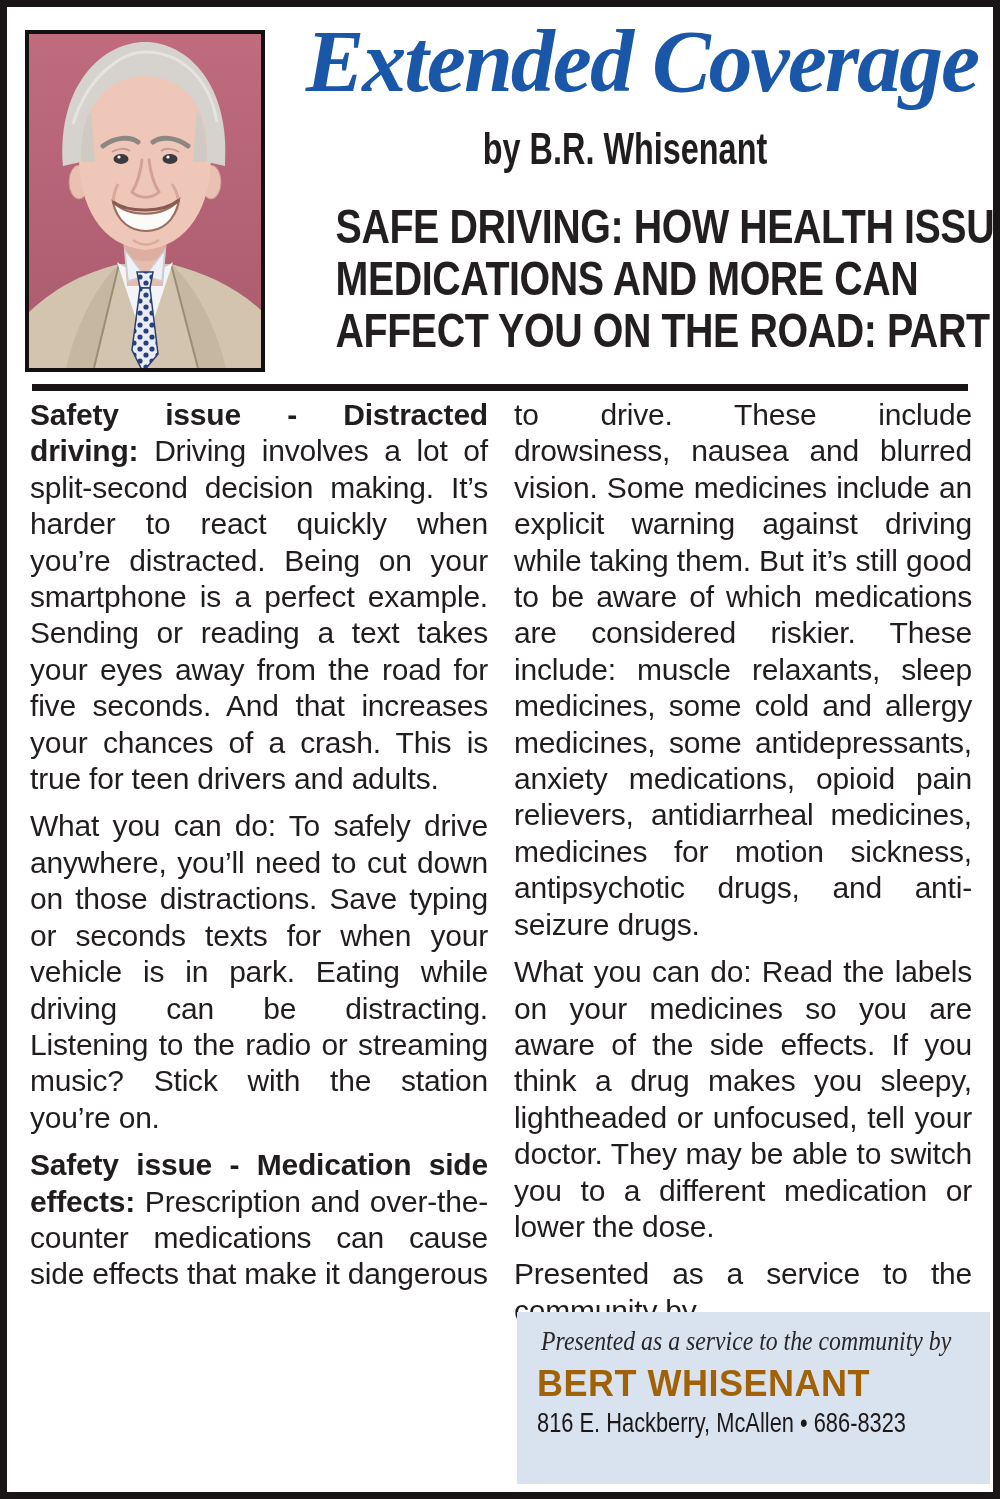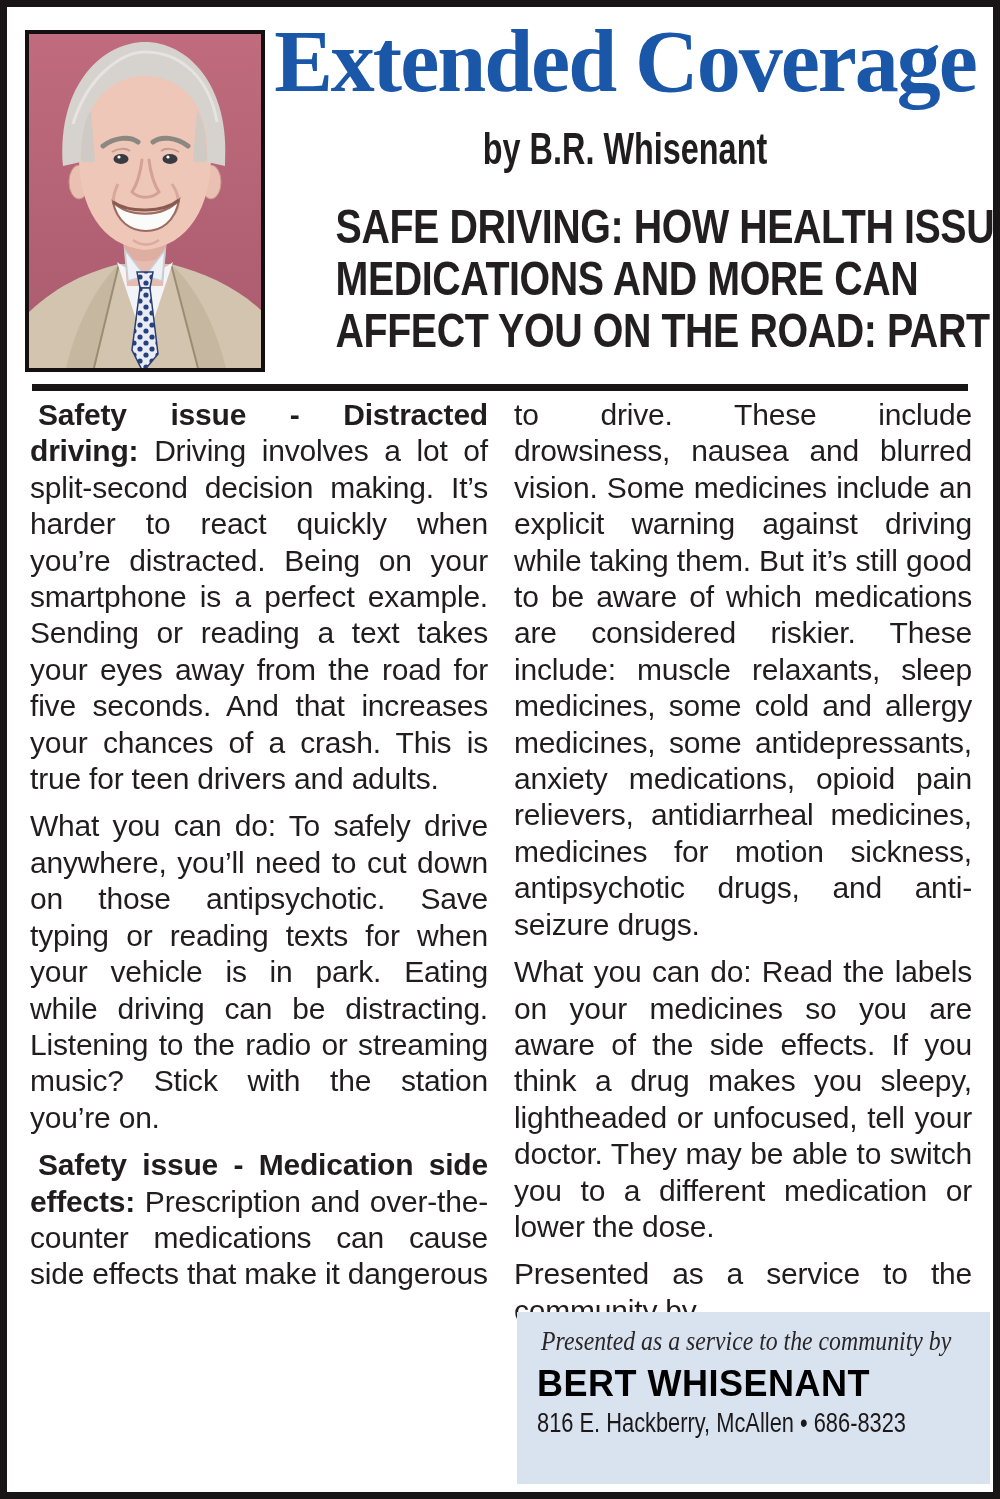--- a/index.html
+++ b/index.html
@@ -13,23 +13,23 @@
   }
   
   .photo-frame {
     position:absolute; left:25px; top:30px; width:240px; height:342px;
     border:4px solid #141011; background:#bb6173;
   }
   .photo-frame svg { display:block; width:100%; height:100%; }
   
   .header { position:absolute; left:272px; top:0; width:706px; height:380px; }
   .masthead {
-    position:absolute; top:18px; left:0; right:0; text-align:center;
+    position:absolute; top:18px; left:0; right:0; text-align:right;
     font-family:"Liberation Serif","DejaVu Serif",serif;
-    font-weight:bold; font-size:88px; line-height:1;
+    font-style:italic; font-weight:bold; font-size:88px; line-height:1;
     letter-spacing:-2px; color:#1a57a8; white-space:nowrap;
   }
   .byline {
     position:absolute; top:124px; left:0; right:0; text-align:center;
     font-weight:bold; font-size:45px; line-height:1.1; color:#211d1e;
     transform:scaleX(0.72); transform-origin:50% 50%; white-space:nowrap;
   }
   .headline {
     position:absolute; top:201px; left:0; right:0; text-align:center;
     font-weight:bold; font-size:48px; line-height:52px; color:#231f20;
@@ -40,34 +40,34 @@
     position:absolute; left:32px; top:384px; width:936px; height:7px; background:#191416;
   }
   
   .columns {
     position:absolute; left:30px; top:397px; width:942px;
     display:flex; gap:26px; color:#211d1e;
   }
   .col { flex:1 1 0; font-size:30px; line-height:36.4px; letter-spacing:-0.2px; }
   .col p { text-align:justify; margin:0 0 11px 0; }
   .col p:last-child { margin-bottom:0; }
-  .lead { font-weight:bold;margin-left:8px; }
+  .lead { font-weight:bold; }
   
   .credit-box {
     position:absolute; left:517px; top:1312px; width:473px; height:172px;
     background:#d9e3f0; padding:13px 10px 0 20px;
   }
   .credit-tagline {
     font-family:"Liberation Serif","DejaVu Serif",serif; font-style:italic;
     font-size:27px; line-height:32px; color:#2a2627;
     transform:scaleX(0.88); transform-origin:0 50%; white-space:nowrap; margin-left:4px;
   }
   .brand {
     margin-top:6px; font-weight:bold; font-size:36px; line-height:41px;
-    color:#000000; letter-spacing:0.5px;
+    color:#a16207; letter-spacing:0.5px;
   }
   .brand div { white-space:nowrap; }
   .credit-address {
     margin-top:3px; font-size:28px; line-height:32px; color:#1c1819;
     transform:scaleX(0.78); transform-origin:0 50%; white-space:nowrap;
   }
 </style>
 </head>
 <body>
 
@@ -144,21 +144,21 @@
       <div>SAFE DRIVING: HOW HEALTH ISSUES,</div>
       <div>MEDICATIONS AND MORE CAN</div>
       <div>AFFECT YOU ON THE ROAD: PART III</div>
     </div>
   </div>
   <div class="header-divider"></div>
 
   <div class="columns">
     <div class="col">
       <p><b class="lead">Safety issue - Distracted driving:</b><span> Driving involves a lot of split-second decision making. It’s harder to react quickly when you’re distracted. Being on your smartphone is a perfect example. Sending or reading a text takes your eyes away from the road for five seconds. And that increases your chances of a crash. This is true for teen drivers and adults.</span></p>
-      <p><span>What you can do: To safely drive anywhere, you’ll need to cut down on those antipsychotic. Save typing or reading texts for when your vehicle is in park. Eating while driving can be distracting. Listening to the radio or streaming music? Stick with the station you’re on.</span></p>
+      <p><span>What you can do: To safely drive anywhere, you’ll need to cut down on those distractions. Save typing or seconds texts for when your vehicle is in park. Eating while driving can be distracting. Listening to the radio or streaming music? Stick with the station you’re on.</span></p>
       <p><b class="lead">Safety issue - Medication side effects:</b><span> Prescription and over-the-counter medications can cause side effects that make it dangerous</span></p>
     </div>
     <div class="col">
       <p><span>to drive. These include drowsiness, nausea and blurred vision. Some medicines include an explicit warning against driving while taking them. But it’s still good to be aware of which medications are considered riskier. These include: muscle relaxants, sleep medicines, some cold and allergy medicines, some antidepressants, anxiety medications, opioid pain relievers, antidiarrheal medicines, medicines for motion sickness, antipsychotic drugs, and anti-seizure drugs.</span></p>
       <p><span>What you can do: Read the labels on your medicines so you are aware of the side effects. If you think a drug makes you sleepy, lightheaded or unfocused, tell your doctor. They may be able to switch you to a different medication or lower the dose.</span></p>
       <p><span>Presented as a service to the community by</span></p>
     </div>
   </div>
 
   <div class="credit-box">

